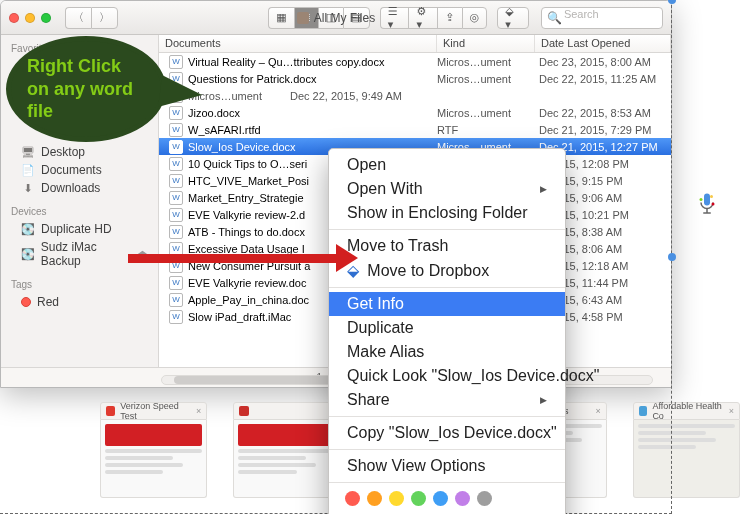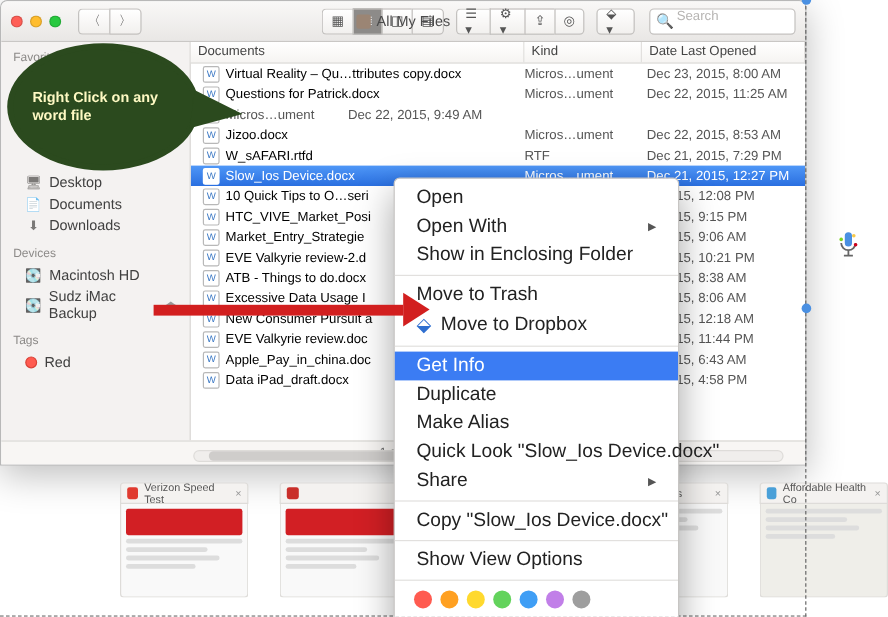--- a/index.html
+++ b/index.html
@@ -61,21 +61,21 @@
   .mi { padding:3px 18px; white-space:nowrap; display:flex; align-items:center; gap:8px }
   .mi.sub::after{content:"▶";margin-left:auto;font-size:9px;color:#555}
   .mi.sel{background:#3b7cf3;color:#fff}
   .sep{height:1px;background:#e2e0de;margin:4px 0}
   .tagrow{display:flex;gap:7px;padding:4px 16px}
   .tagdot{width:15px;height:15px;border-radius:50%}
 
   
   .bubble { position:absolute; top:36px; left:6px; width:194px; height:112px; z-index:30 }
   .bubble-body{ width:160px; height:106px; border:5px solid #2b4a1e; background:#2b4a1e; border-radius:52% 52% 52% 52%; display:flex; align-items:center; padding:0 16px }
-  .bubble-body span{ color:#fef9c3; font-size:12px; font-weight:bold; line-height:1.25 }
+  .bubble-body span{ color:#84cc16; font-size:18px; font-weight:bold; line-height:1.25 }
   .bubble-tail{ position:absolute; right:-2px; top:42px; width:0;height:0; border-top:14px solid transparent; border-bottom:18px solid transparent; border-left:42px solid #2b4a1e; transform:rotate(8deg) }
 
   
   .arrow { position:absolute; top:248px; left:128px; width:230px; height:20px; z-index:25; display:flex; align-items:center }
   .arrow .shaft{flex:1;height:9px;background:#d21f1f}
   .arrow .head{width:0;height:0;border-top:14px solid transparent;border-bottom:14px solid transparent;border-left:22px solid #d21f1f}
 
   
   .thumbs { position:absolute; top:402px; left:88px; right:0; display:flex; gap:14px; }
   .thumb { width:130px;margin-left:12px; }
@@ -142,21 +142,21 @@
           <span class="i">📄</span>
           <span>Documents</span>
         </div>
       <div class="sb-item">
           <span class="i">⬇</span>
           <span>Downloads</span>
         </div>
       <div class="sb-head" style="margin-top:6px">Devices</div>
       <div class="sb-item">
           <span class="i">💽</span>
-          <span>Macintosh HD</span>
+          <span>Duplicate HD</span>
         </div>
       <div class="sb-item">
           <span class="i">💽</span>
           <span>Sudz iMac Backup</span>
           <span style="margin-left:auto;color:#999">⏏</span>
         </div>
       <div class="sb-head" style="margin-top:6px">Tags</div>
       <div class="sb-item">
           <span class="sb-tag" style="background:#ff5b50;border-color:#d94338"></span>
           <span>Red</span>
@@ -254,21 +254,21 @@
             <span class="dt">8, 2015, 11:44 PM</span>
           </div>
           <div class="row">
             <span class="ic">W</span>
             <span class="nm">Apple_Pay_in_china.doc</span>
             <span class="kd"></span>
             <span class="dt">8, 2015, 6:43 AM</span>
           </div>
           <div class="row">
             <span class="ic">W</span>
-            <span class="nm">Data iPad_draft.docx</span>
+            <span class="nm">Slow iPad_draft.iMac</span>
             <span class="kd"></span>
             <span class="dt">7, 2015, 4:58 PM</span>
           </div>
         </div>
     </div>
   </div>
 
   <div class="statusbar">
     <span>1 of 28,3</span>
   </div>

